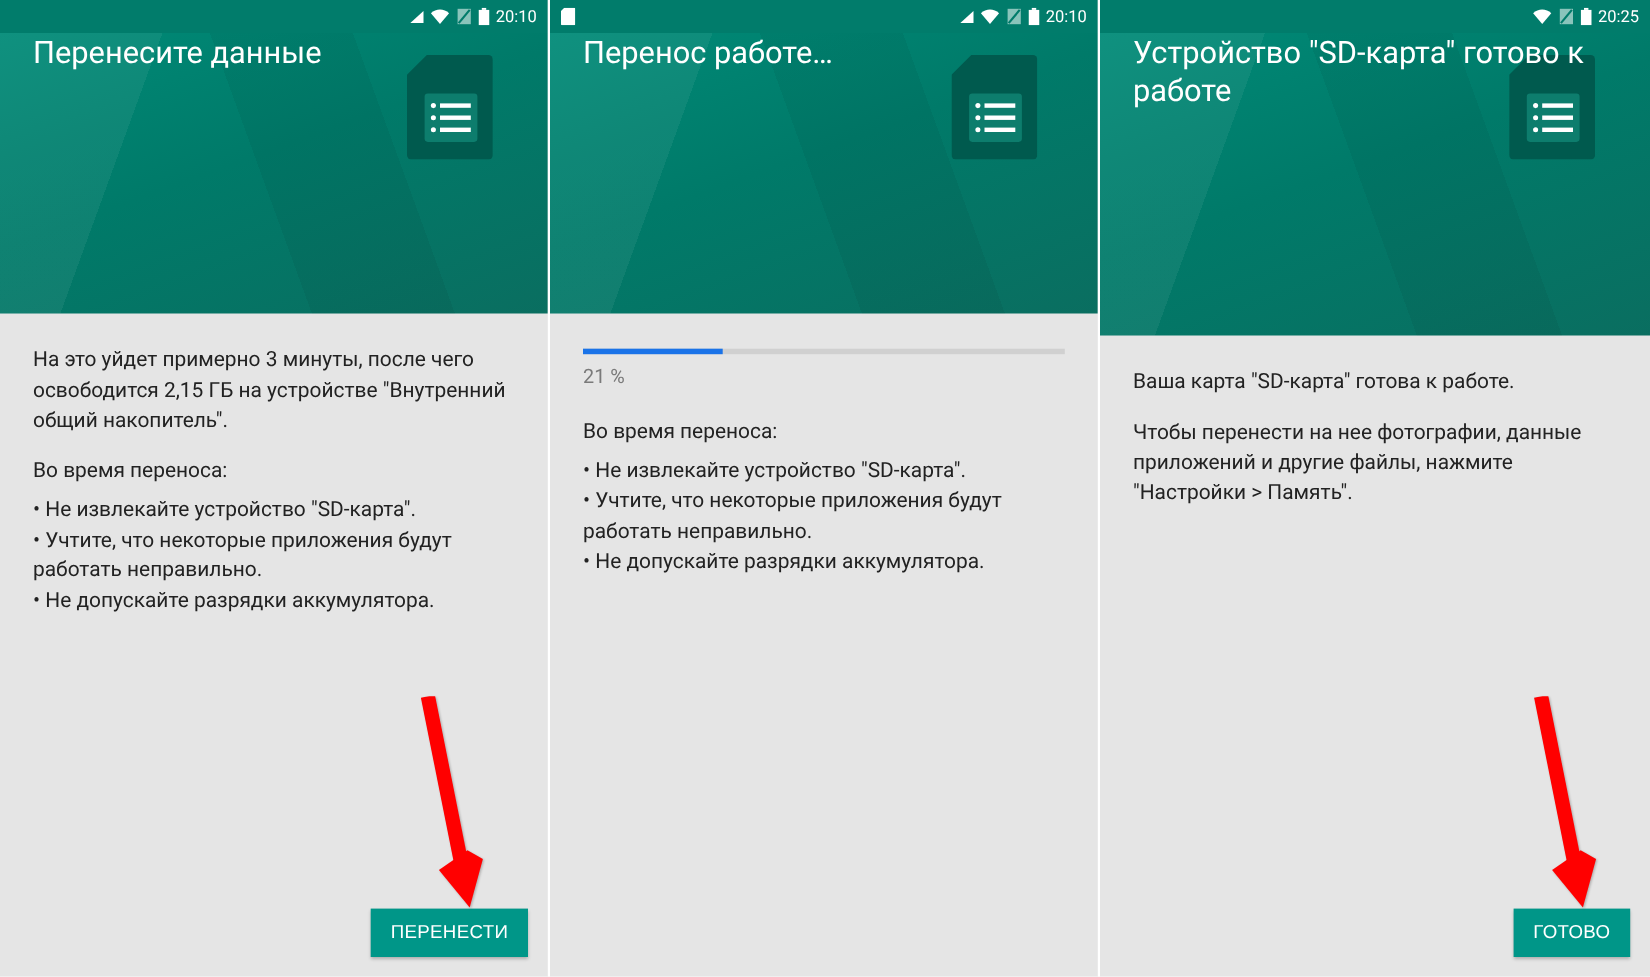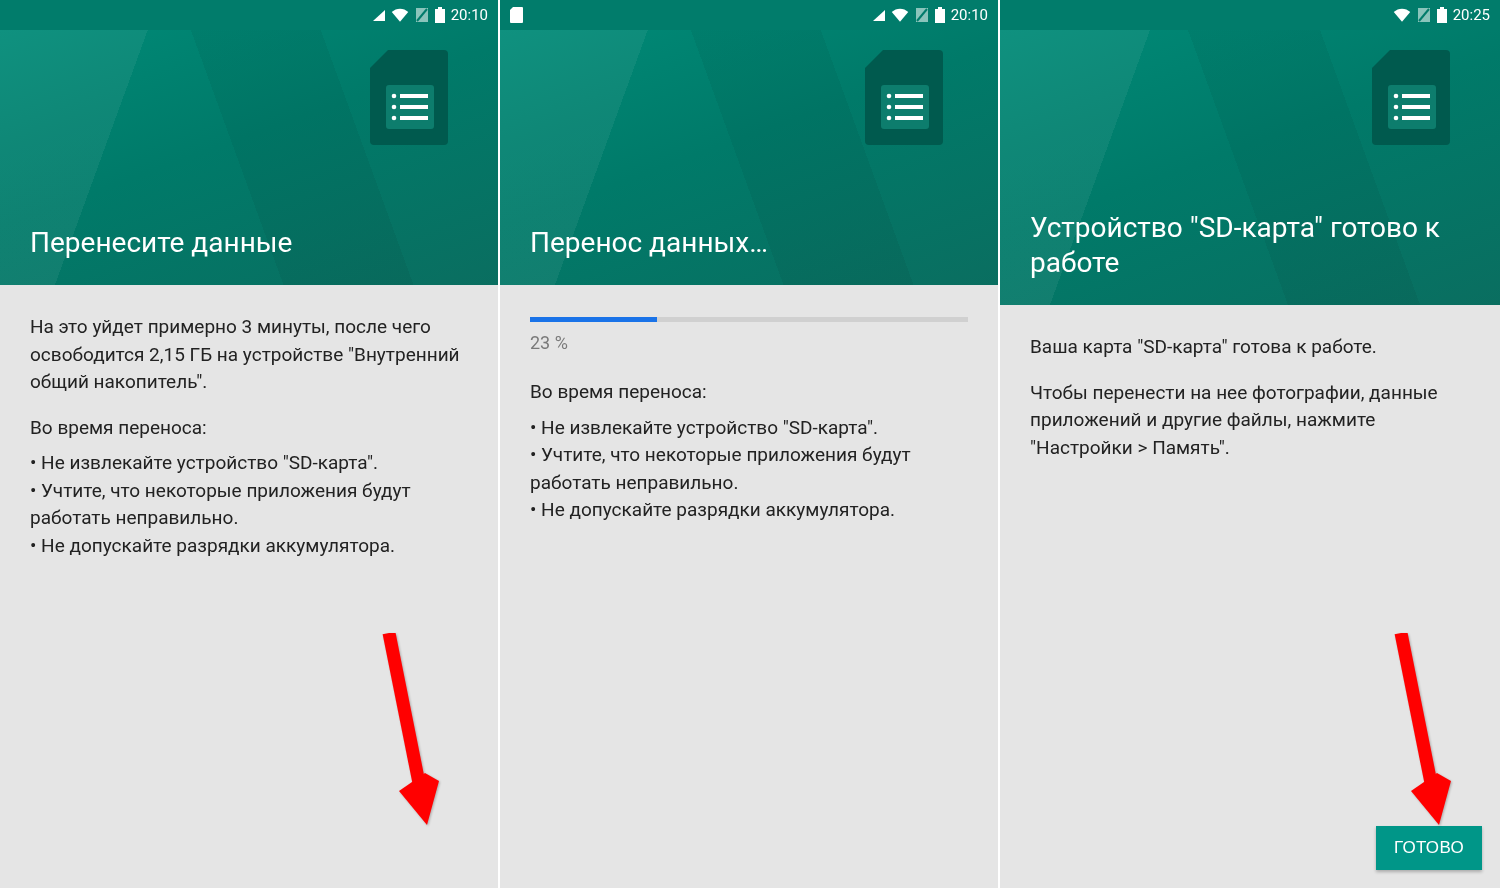--- a/index.html
+++ b/index.html
@@ -6,21 +6,21 @@
   html, body { width: 1500px; height: 888px; font-family: Roboto, "Segoe UI", Arial, sans-serif; background:#fff; }
   .row { display:flex; width:1500px; height:888px; }
   .phone { width:500px; height:888px; position:relative; border-right:2px solid #fff; display:flex; flex-direction:column; background:#e5e5e5; overflow:hidden;}
   .phone:last-child{border-right:none;}
   .statusbar{ height:30px; background:#017c6b; color:#fff; display:flex; align-items:center; justify-content:flex-end; padding:0 10px; font-size:15px; gap:6px;}
   .statusbar.left-items{justify-content:space-between;}
   .statusbar .left{display:flex;align-items:center;gap:6px;}
   .statusbar .right{display:flex;align-items:center;gap:6px;}
   .tri{display:inline-block;border-style:solid;border-width:0 0 11px 12px;border-color:transparent transparent #fff transparent;}
   .statusbar svg{display:block;}
-  .header{ background:linear-gradient(160deg,#008a77 0%,#007a69 45%,#0a6e60 100%); position:relative; height:255px; flex-shrink:0; display:flex; flex-direction:column; justify-content:flex-end; padding:0 30px 25px 30px;}
+  .header{ background:linear-gradient(160deg,#008a77 0%,#007a69 45%,#0a6e60 100%); position:relative; height:255px; flex-shrink:0; display:flex; flex-direction:column; padding:0 30px 25px 30px;}
   .header.tall{height:275px;}
   .header .shade{position:absolute;inset:0;background:
       linear-gradient(110deg, rgba(255,255,255,0.06) 0 25%, transparent 25% 100%),
       linear-gradient(70deg, transparent 0 48%, rgba(0,0,0,0.05) 48% 70%, transparent 70%);
     pointer-events:none;}
   .title{color:#fff;font-size:28px;font-weight:400;line-height:1.25;position:relative;z-index:2;}
   .sd-icon{position:absolute;top:20px;right:50px;z-index:2;}
   .p2 .sd-icon{right:55px;}
   .content{ padding:28px 30px 10px 30px; font-size:19px; color:#222; line-height:1.45; flex:1;}
   .content .bold{font-weight:400;}
@@ -78,20 +78,23 @@
     </div>
     <div class="content">
       <p class="bold">На это уйдет примерно 3 минуты, после чего освободится 2,15 ГБ на устройстве "Внутренний общий накопитель".</p>
       <p>Во время переноса:</p>
       <div class="bullets">
         <div>• Не извлекайте устройство "SD-карта".</div>
         <div>• Учтите, что некоторые приложения будут работать неправильно.</div>
         <div>• Не допускайте разрядки аккумулятора.</div>
       </div>
     </div>
+    <div class="footer">
+      <button class="btn">ПЕРЕНЕСТИ</button>
+    </div>
     <div class="arrow" style="right:55px;bottom:55px;">
       <svg width="70" height="200" viewBox="0 0 70 200">
           <line x1="16" y1="0" x2="46" y2="150" stroke="#ff0000" stroke-width="13"></line>
           <polygon points="52,140 66,148 54,192 26,158" fill="#ff0000"></polygon>
         </svg>
     </div>
   </div>
 
   <div class="phone p2">
     <div class="statusbar left-items">
@@ -125,28 +128,28 @@
             <g fill="#fff">
               <circle cx="24" cy="46" r="2.3"></circle>
               <rect x="30" y="44" width="28" height="4"></rect>
               <circle cx="24" cy="57" r="2.3"></circle>
               <rect x="30" y="55" width="28" height="4"></rect>
               <circle cx="24" cy="68" r="2.3"></circle>
               <rect x="30" y="66" width="28" height="4"></rect>
             </g>
           </svg>
       </div>
-      <div class="title">Перенос данных…</div>
+      <div class="title">Перенос работе…</div>
     </div>
     <div class="content">
       <div class="progress-wrap">
         <div class="progress-track">
             <div class="progress-bar" id="pbar" style="width: 29%;"></div>
           </div>
-        <div class="percent">23 %</div>
+        <div class="percent">21 %</div>
       </div>
       <p style="margin-top:22px">Во время переноса:</p>
       <div class="bullets">
         <div>• Не извлекайте устройство "SD-карта".</div>
         <div>• Учтите, что некоторые приложения будут работать неправильно.</div>
         <div>• Не допускайте разрядки аккумулятора.</div>
       </div>
     </div>
   </div>
 

